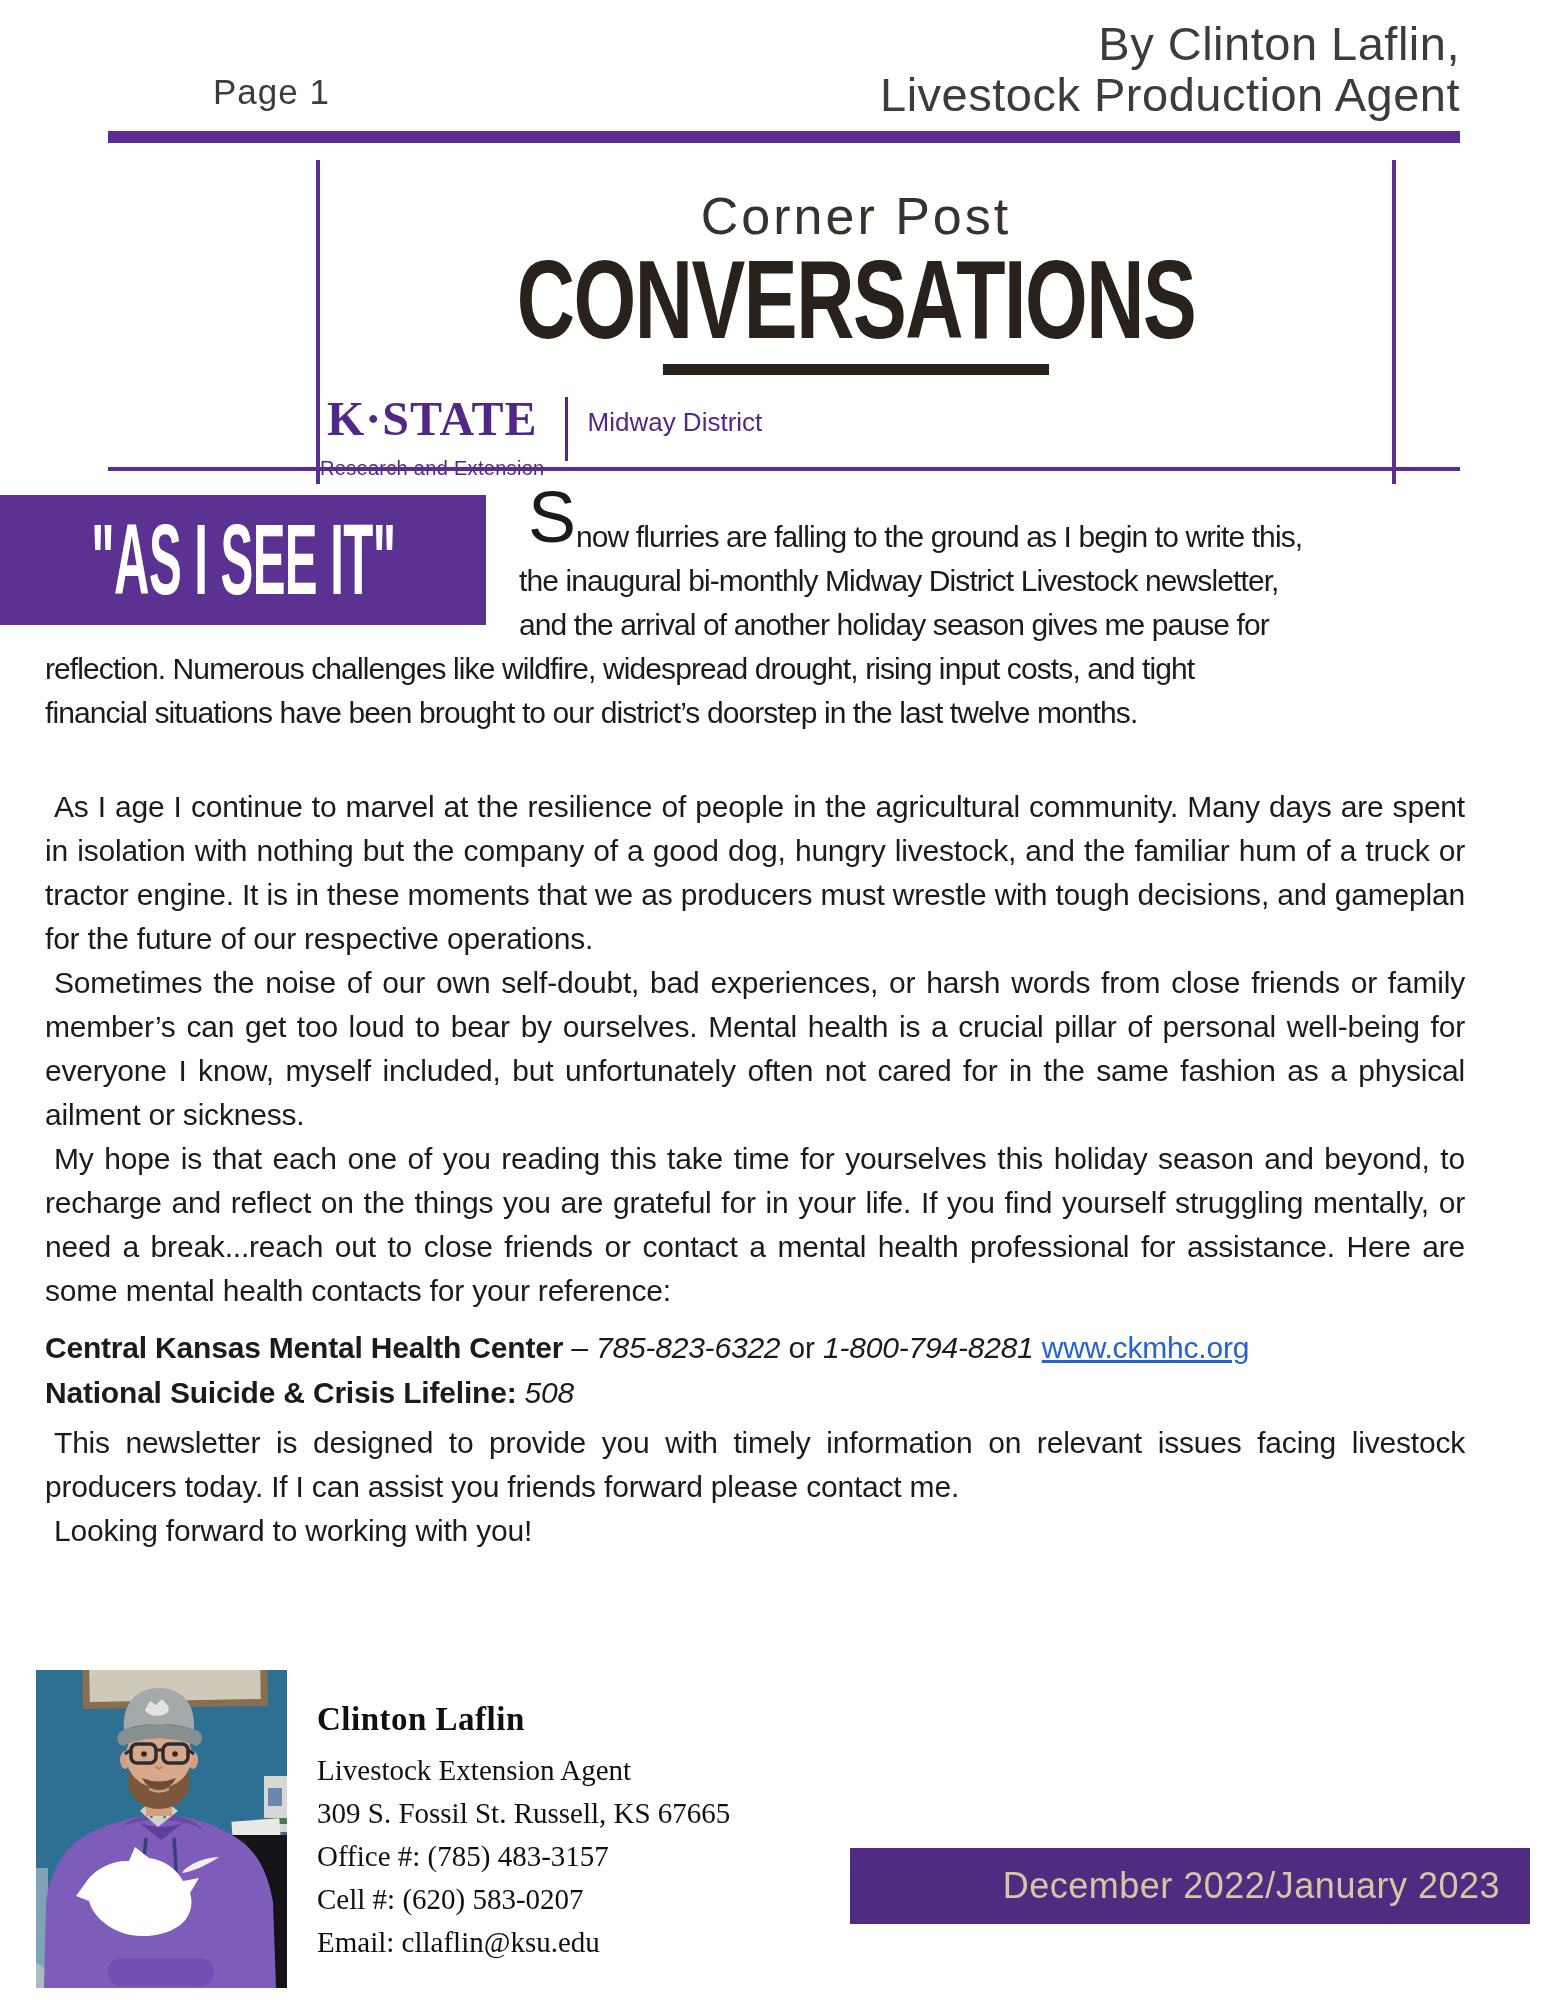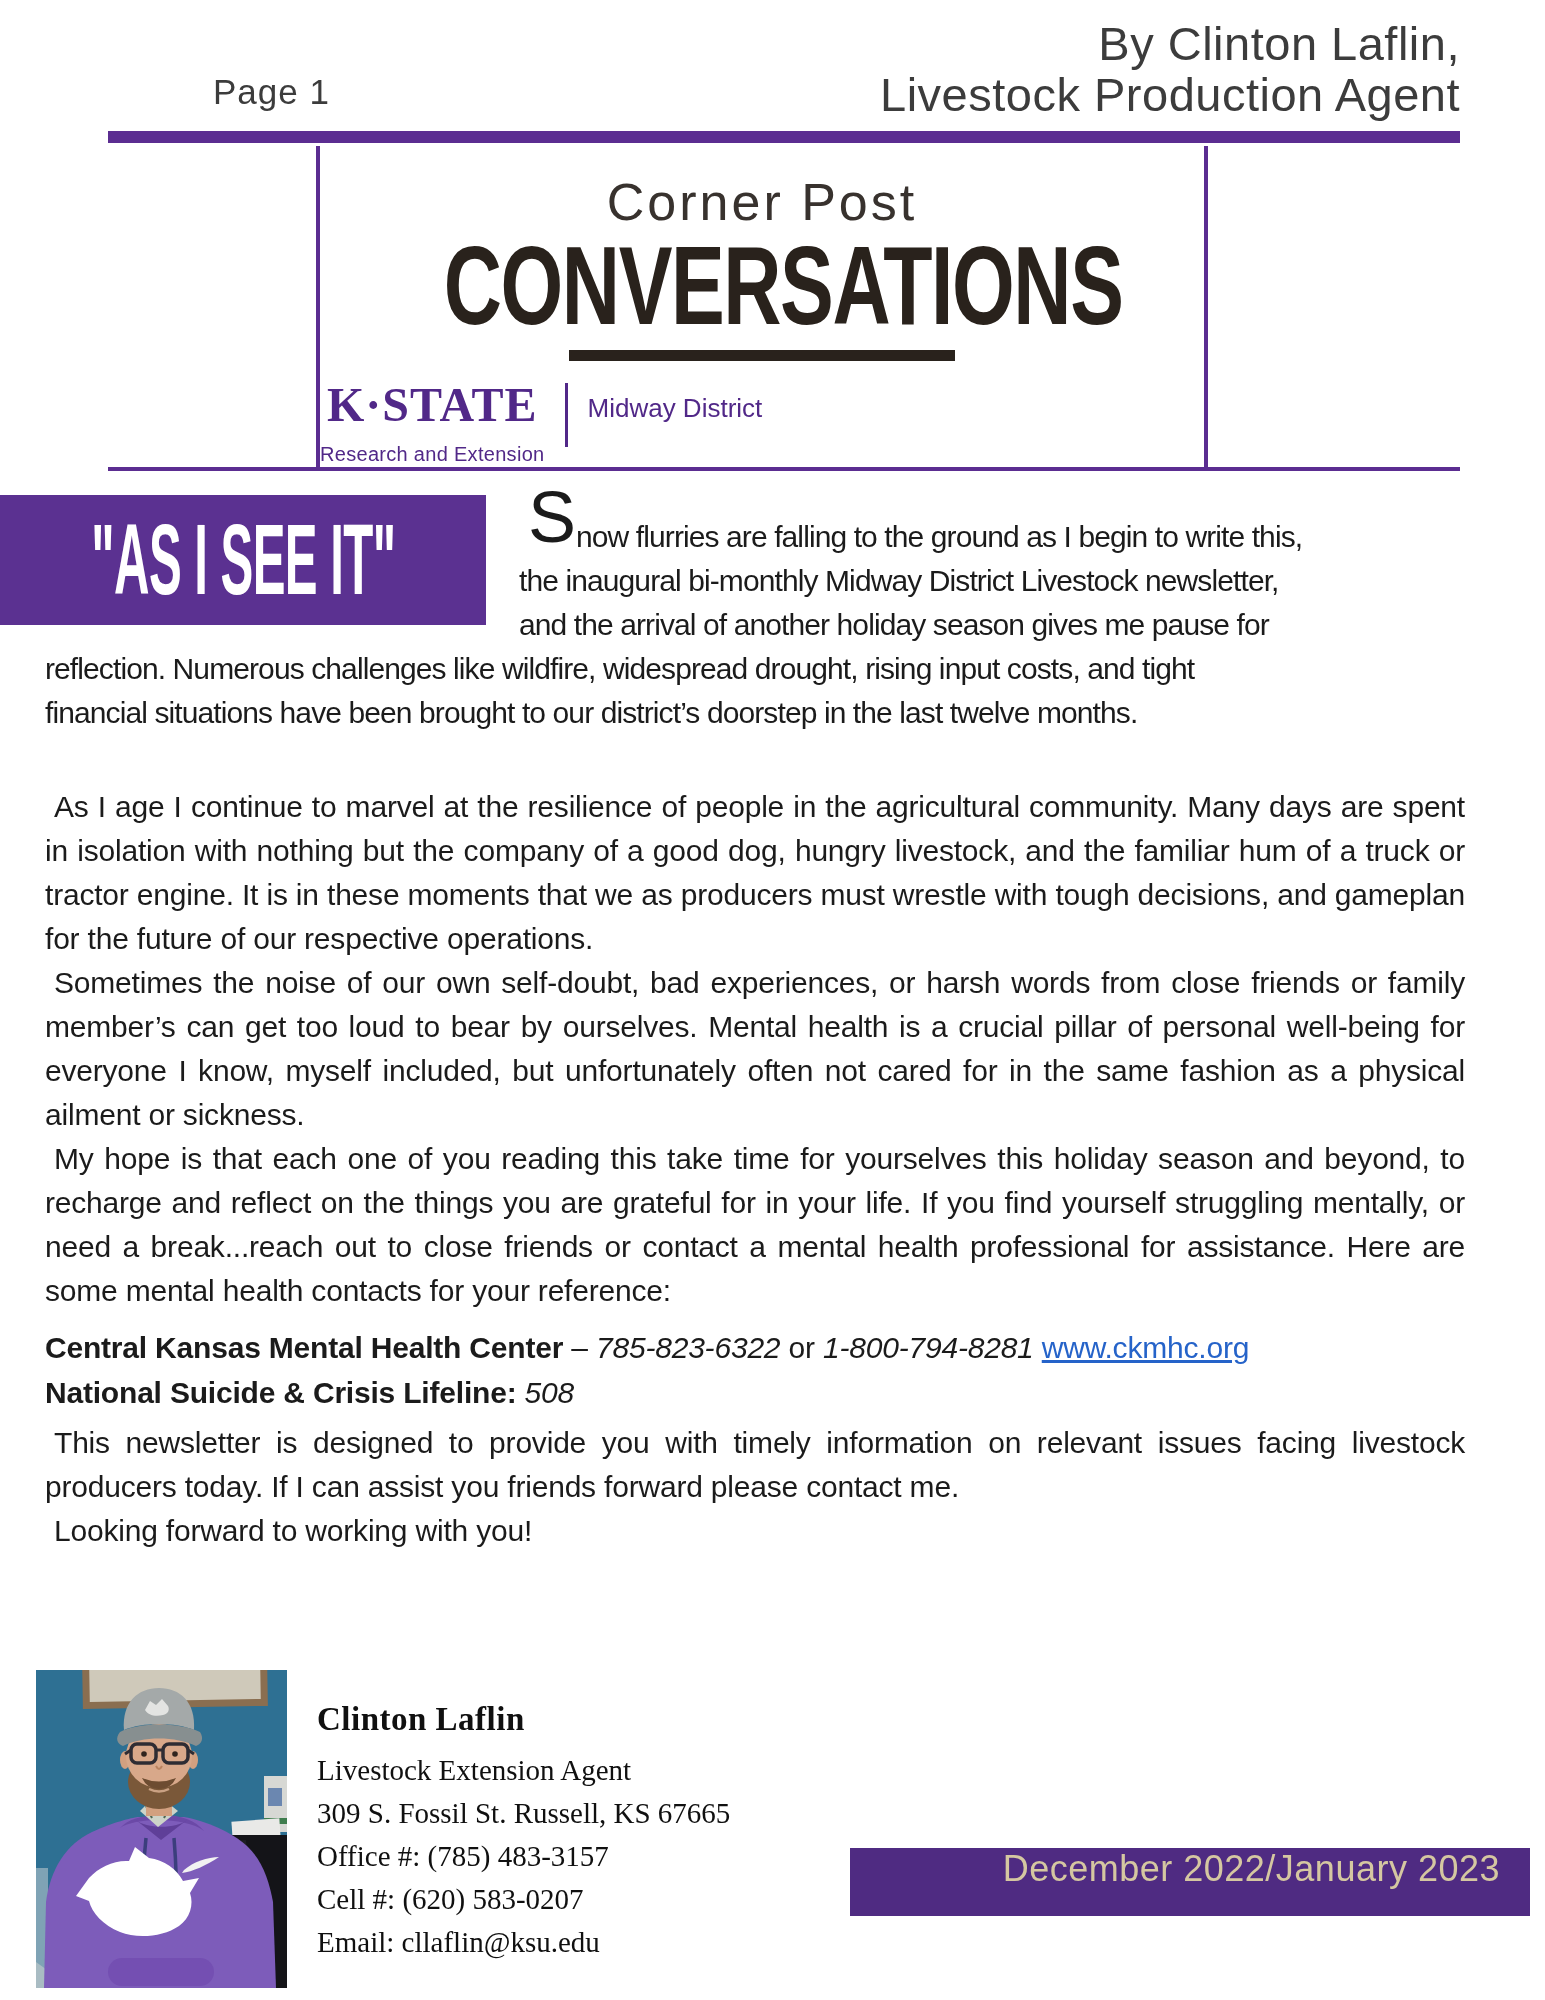--- a/index.html
+++ b/index.html
@@ -17,21 +17,21 @@
     position:relative;width:1545px;height:2000px;background:#ffffff;overflow:hidden;
     font-family:"Liberation Sans",sans-serif;color:var(--body_text);
   }
   
   .page-label{position:absolute;left:213px;top:72px;font-size:35px;color:#3c3c3c;letter-spacing:1px;}
   .byline{position:absolute;right:85px;top:18px;text-align:right;font-size:47px;line-height:51px;color:#3c3c3c;letter-spacing:0.5px;}
   .top-rule{position:absolute;left:108px;top:131px;width:1352px;height:12px;background:var(--rule_purple);}
   .bottom-rule{position:absolute;left:108px;top:467px;width:1352px;height:4px;background:var(--rule_purple);}
   
   .masthead{
-    position:absolute;left:316px;top:146px;width:892px;height:324px;box-sizing:border-box;
+    position:absolute;left:316px;top:160px;width:1080px;height:324px;box-sizing:border-box;
     border-left:4px solid var(--rule_purple);border-right:4px solid var(--rule_purple);
     text-align:center;
   }
   .kicker{margin-top:26px;font-size:52px;letter-spacing:3px;color:#38322e;}
   .mast-title{
     display:block;margin-top:6px;font-size:112px;line-height:96px;font-weight:bold;
     color:var(--masthead_ink);white-space:nowrap;letter-spacing:-2px;
     transform:scaleX(0.72);
   }
   .mast-underline{width:386px;height:11px;background:var(--masthead_ink);margin:16px auto 0;}
@@ -64,22 +64,22 @@
   .contact-line .c-name{font-weight:bold;}
   .contact-line .c-italic{font-style:italic;}
   .c-link{color:var(--link_blue);text-decoration:underline;cursor:pointer;}
   
   .contact-card{
     position:absolute;left:317px;top:1698px;
     font-family:"Liberation Serif",serif;font-size:29px;line-height:43px;color:#101010;
   }
   .contact-name{font-size:33px;font-weight:bold;letter-spacing:0.5px;margin-bottom:8px;}
   .issue-banner{
-    position:absolute;left:850px;top:1848px;width:680px;height:68px;background:var(--footer_purple);
-    display:flex;justify-content:flex-end;padding-right:30px;box-sizing:border-box;
+    position:absolute;left:850px;top:1848px;width:680px;height:76px;background:var(--footer_purple);
+    display:flex;align-items:center;justify-content:flex-end;padding-right:30px;box-sizing:border-box;
   }
   .issue-banner-text{font-size:36px;color:var(--footer_text);letter-spacing:0.5px;}
   .photo{position:absolute;left:36px;top:1670px;width:251px;height:318px;}
 </style>
 </head>
 <body>
 
 <div class="page">
 
   <div class="page-label">Page 1</div>

